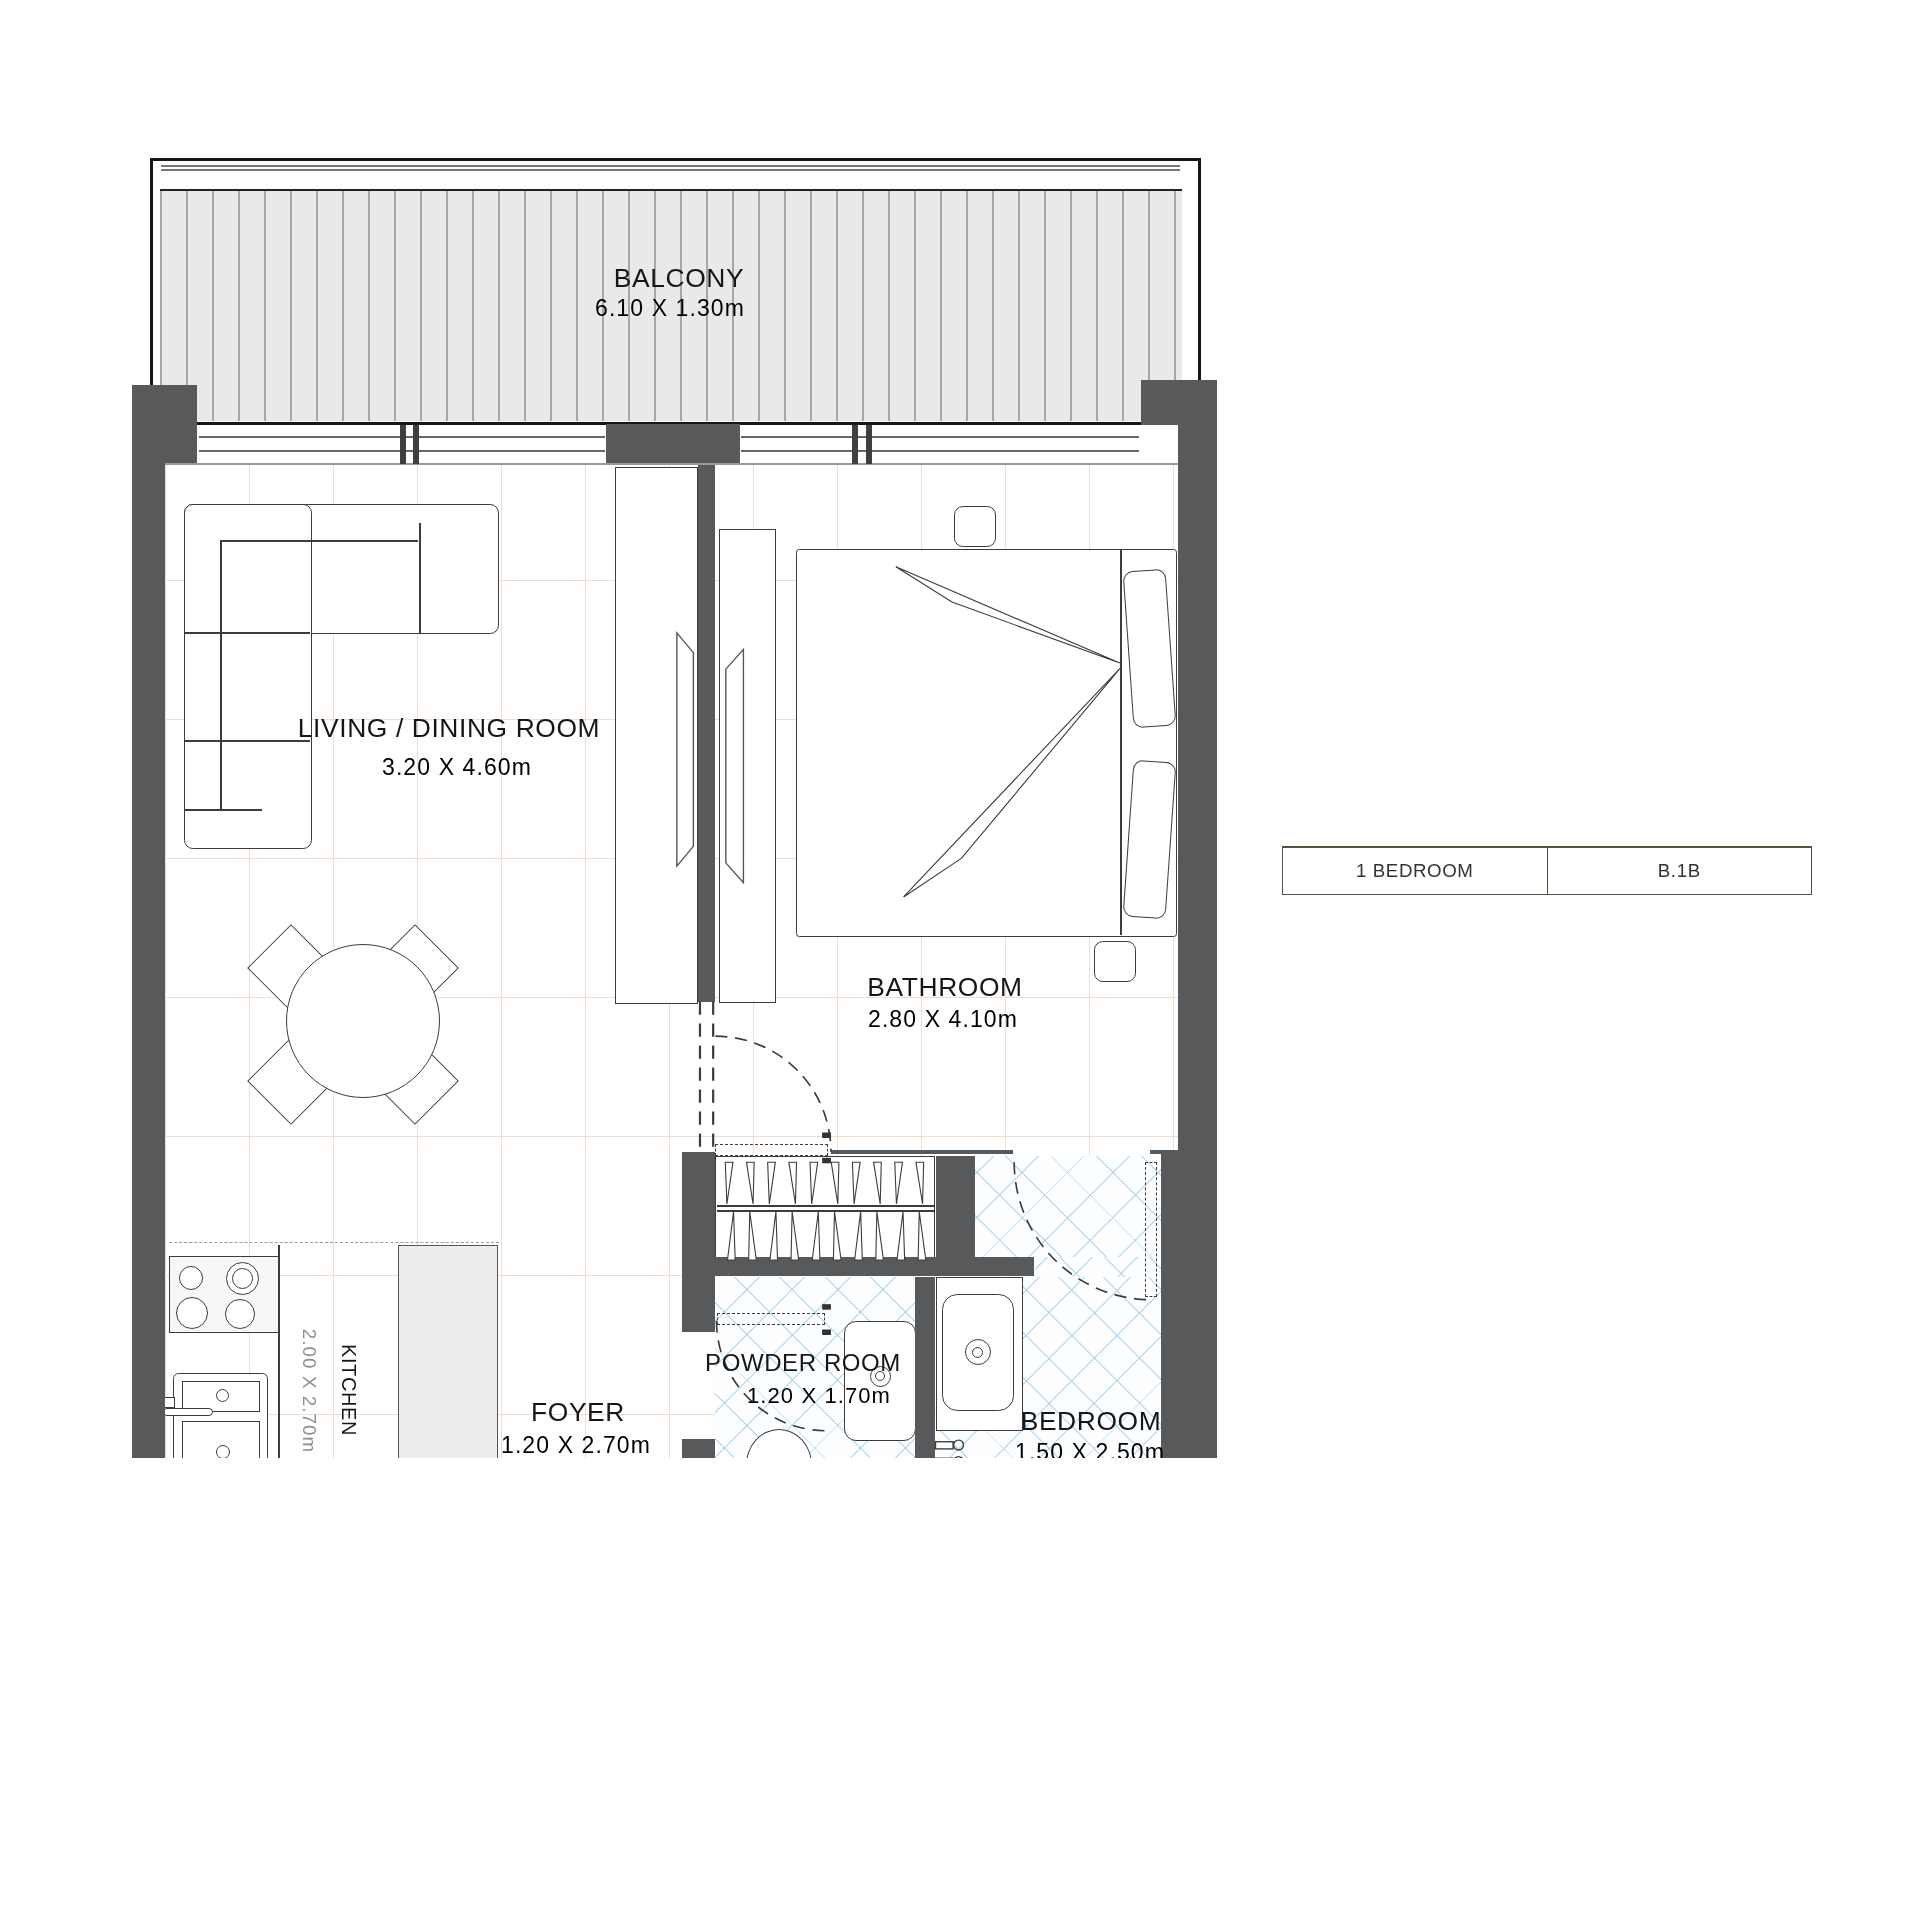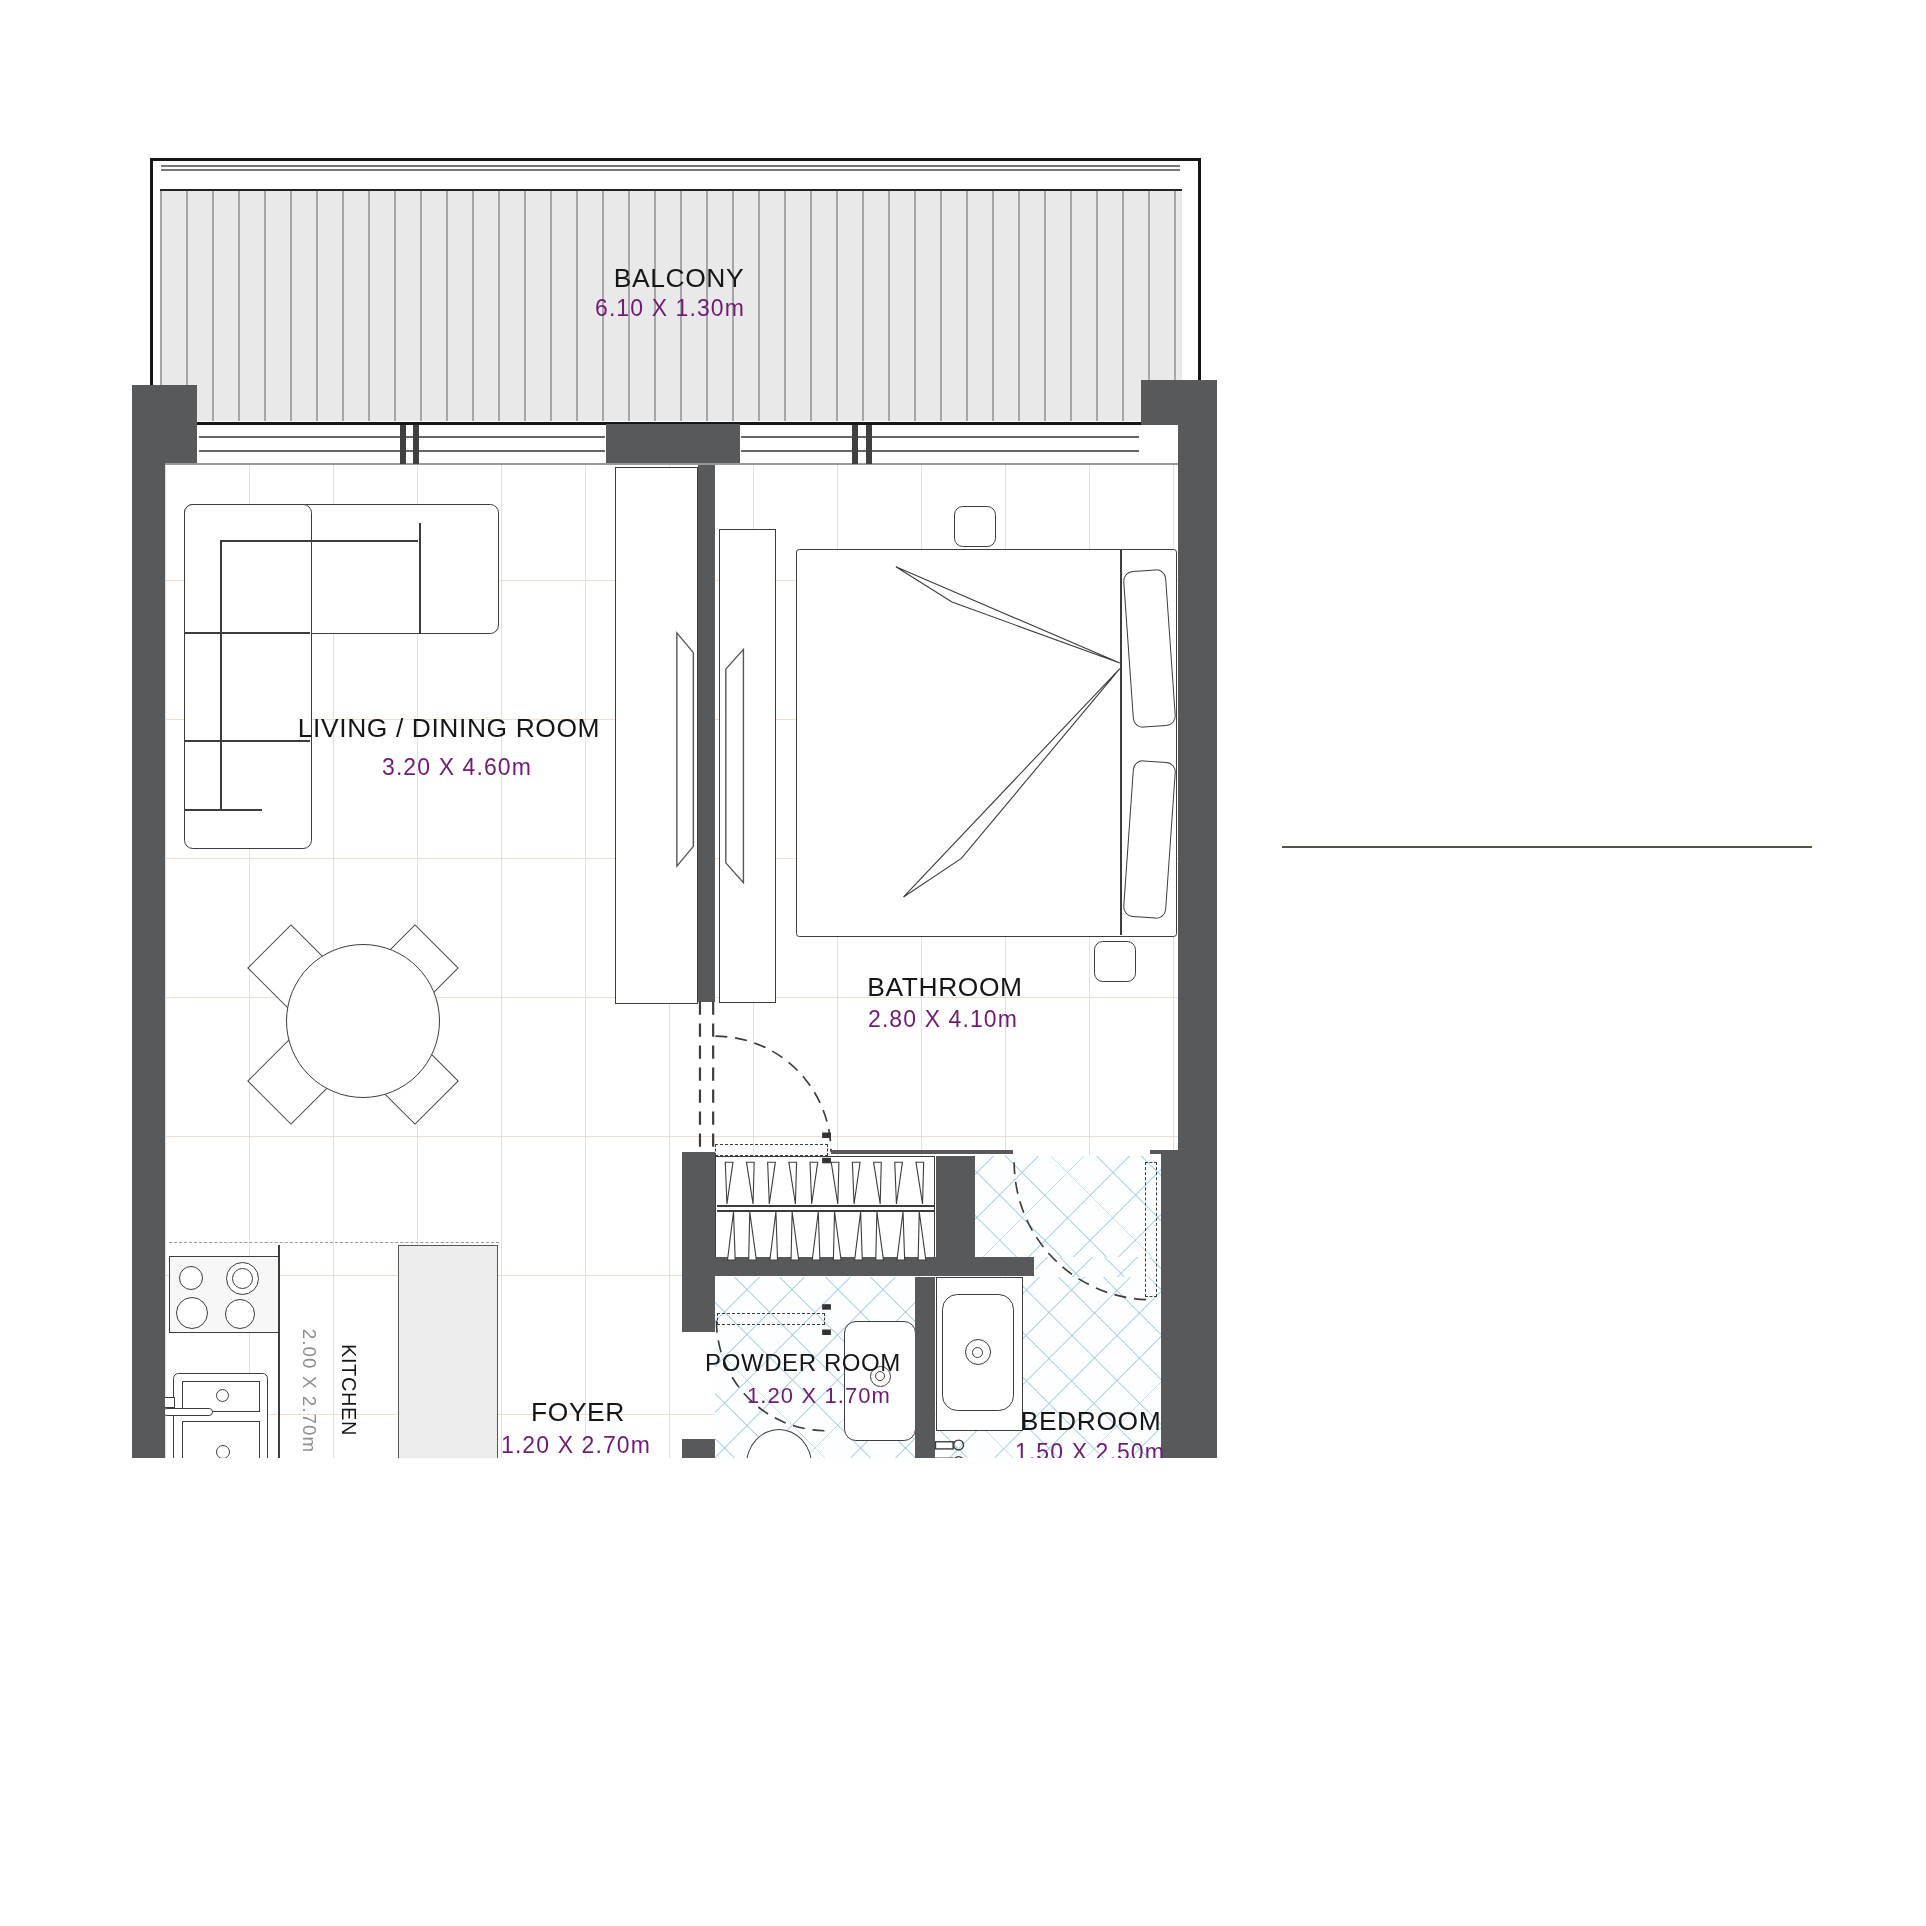--- a/index.html
+++ b/index.html
@@ -8,21 +8,21 @@
   .abs{position:absolute;box-sizing:border-box;}
   .wall{position:absolute;background:#58595b;box-sizing:border-box;}
   .ln{position:absolute;background:#3c3c3c;}
   .fx{position:absolute;border:1.7px solid #3c3c3c;background:#fff;box-sizing:border-box;}
   .fx2{position:absolute;border:1.1px solid #3c3c3c;background:#fff;box-sizing:border-box;}
   .dashedbox{position:absolute;border:1.7px dashed #3c3c3c;background:transparent;box-sizing:border-box;}
   .round{border-radius:50%;}
   .lbl{position:absolute;transform:translate(-50%,-50%);white-space:nowrap;
        font-size:26.4px;color:#161616;letter-spacing:0.6px;}
   .dim{position:absolute;transform:translate(-50%,-50%);white-space:nowrap;
-       font-size:23px;color:#701a75;letter-spacing:1.1px;}
+       font-size:23px;color:#000000;letter-spacing:1.1px;}
   .vlbl{position:absolute;transform:translate(-50%,-50%) rotate(90deg);white-space:nowrap;
        font-size:20px;color:#161616;letter-spacing:0.6px;}
   .vdim{position:absolute;transform:translate(-50%,-50%) rotate(90deg);white-space:nowrap;
        font-size:18.7px;color:#8e8e8e;letter-spacing:1.1px;}
   .tiles{background:
       repeating-linear-gradient(0deg,  #f2dccb 0 1.1px, transparent 1.1px 139px),
       repeating-linear-gradient(90deg, #f2dccb 0 1.1px, transparent 1.1px 84px),
       #ffffff;}
   .hatch{background:
       repeating-linear-gradient(45deg,  rgba(155,200,232,.6) 0 1.4px, transparent 1.4px 32px),
@@ -245,16 +245,20 @@
   <div class="lbl" style="left:803px;top:1363px;font-size:24px;">POWDER ROOM</div>
   <div class="dim" style="left:819px;top:1396px;font-size:22px;">1.20 X 1.70m</div>
 
   <div class="lbl" style="left:1091px;top:1421px;">BEDROOM</div>
   <div class="dim" style="left:1090px;top:1452px;">1.50 X 2.50m</div>
 
   <div class="vlbl" style="left:448px;top:1588px;font-size:25px;font-weight:bold;letter-spacing:1.1px;">WM</div>
   <div class="abs" style="left:194px;top:1673px;transform:translate(-50%,-50%) rotate(-90deg);font-size:25px;font-weight:bold;color:#111;">R</div>
 
   <div id="infotable">
+    <div class="r">
+      <div class="c">1 BEDROOM</div>
+      <div class="c">B.1B</div>
+    </div>
   </div>
 
 </div>
 
 
 </body></html>

